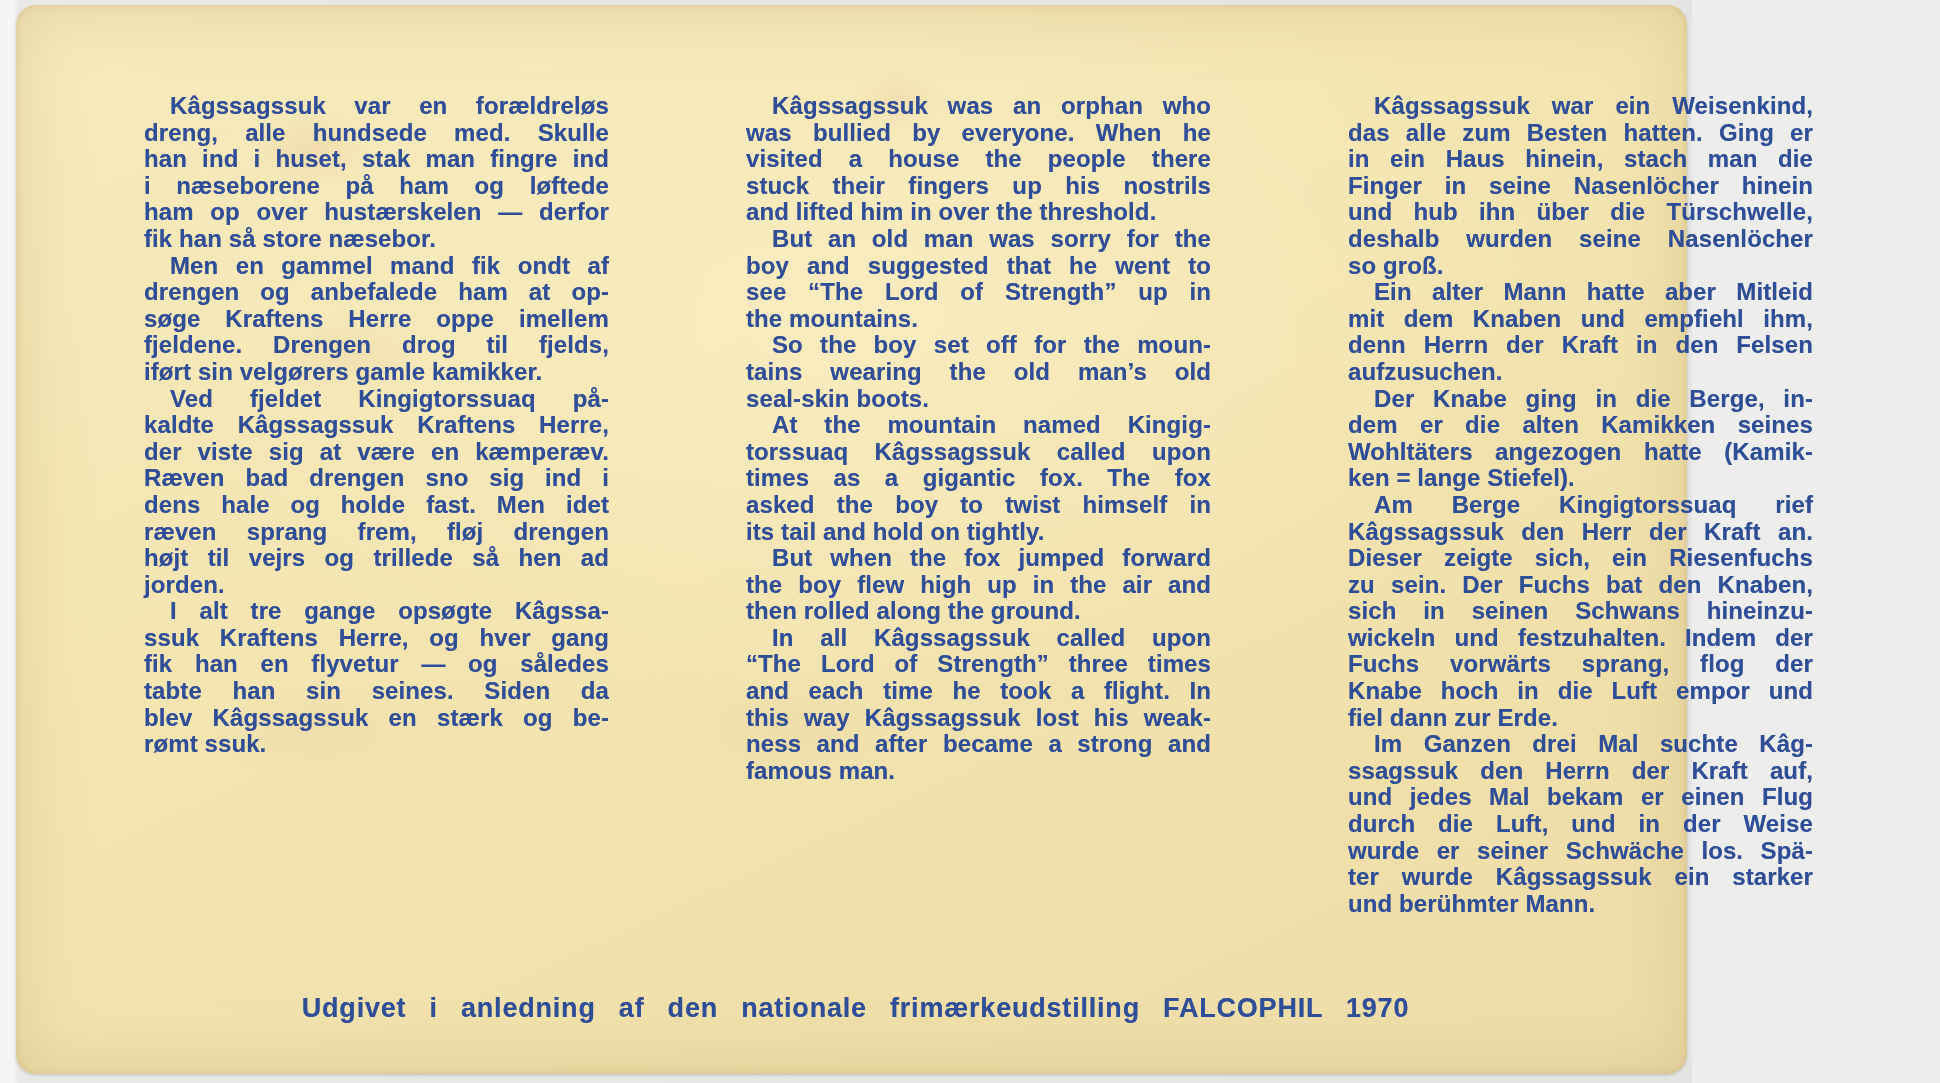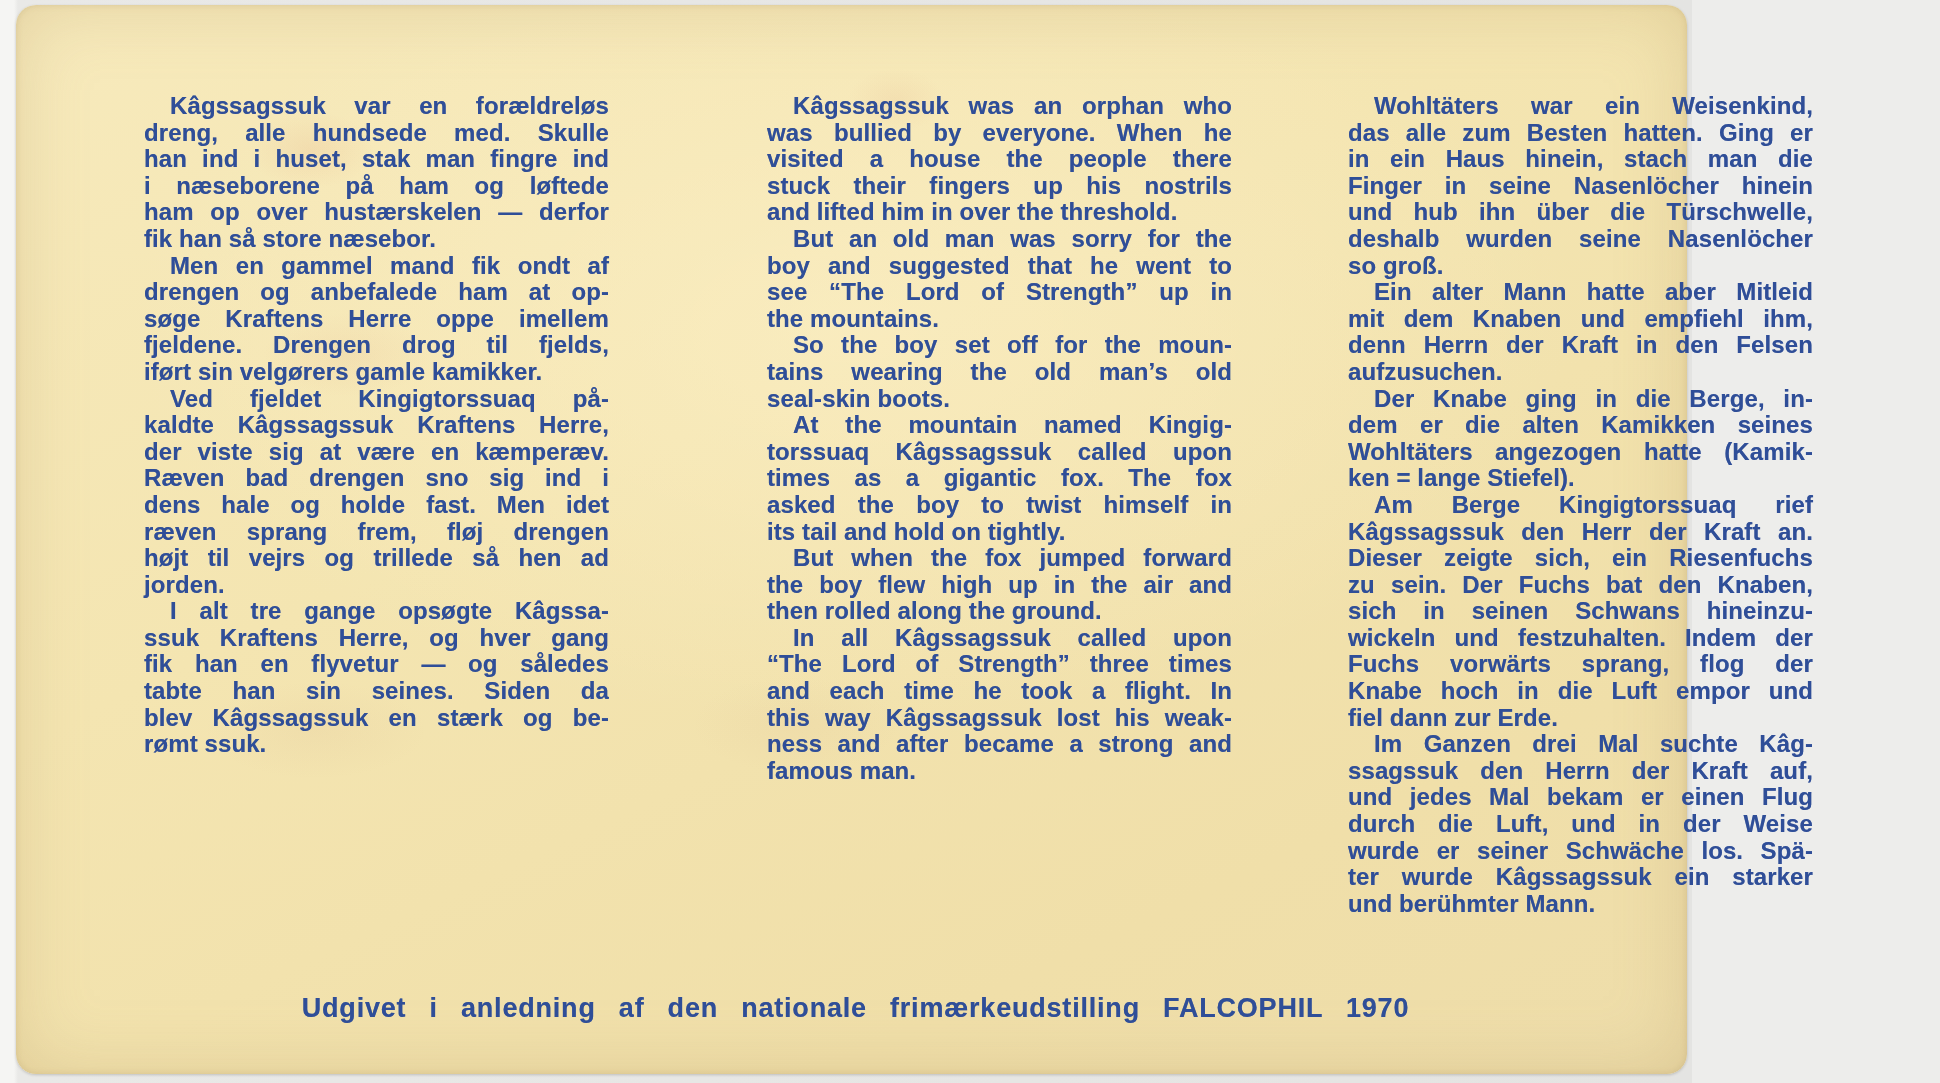--- a/index.html
+++ b/index.html
@@ -34,21 +34,21 @@
     top:88px;
     width:465px;
     color:#2f4e98;
     font-size:24px;
     font-weight:bold;
     line-height:26.6px;
     letter-spacing:0.1px;
     text-shadow:0 0 0.6px rgba(47,78,152,0.55);
   }
   .col-danish{left:128px;}
-  .col-english{left:730px;margin-left:21px;}
+  .col-english{left:730px;}
   .col-german{left:1332px;}
   .line{
     text-align:justify;
     text-align-last:justify;
     text-justify:inter-word;
   }
   .line.first{text-indent:26px;}
   .line.last{text-align-last:left;}
   .footer{
     position:absolute;
@@ -138,21 +138,21 @@
           <div class="line first">In all Kâgssagssuk called upon</div>
           <div class="line">“The Lord of Strength” three times</div>
           <div class="line">and each time he took a flight.  In</div>
           <div class="line">this way Kâgssagssuk lost his weak-</div>
           <div class="line">ness and after became a strong and</div>
           <div class="line last">famous man.</div>
         </div>
       </div>
     <div class="col col-german">
         <div>
-          <div class="line first">Wohltäters war ein Weisenkind,</div>
+          <div class="line first">Kâgssagssuk war ein Weisenkind,</div>
           <div class="line">das alle zum Besten hatten. Ging er</div>
           <div class="line">in ein Haus hinein, stach man die</div>
           <div class="line">Finger in seine Nasenlöcher hinein</div>
           <div class="line">und hub ihn über die Türschwelle,</div>
           <div class="line">deshalb wurden seine Nasenlöcher</div>
           <div class="line last">so groß.</div>
         </div>
         <div>
           <div class="line first">Ein alter Mann hatte aber Mitleid</div>
           <div class="line">mit dem Knaben und empfiehl ihm,</div>

